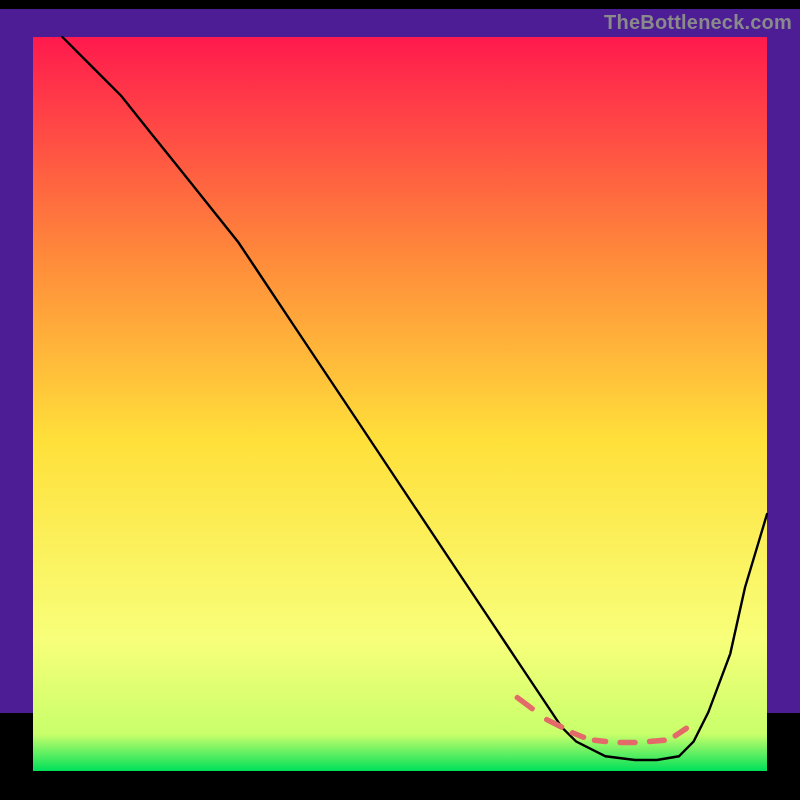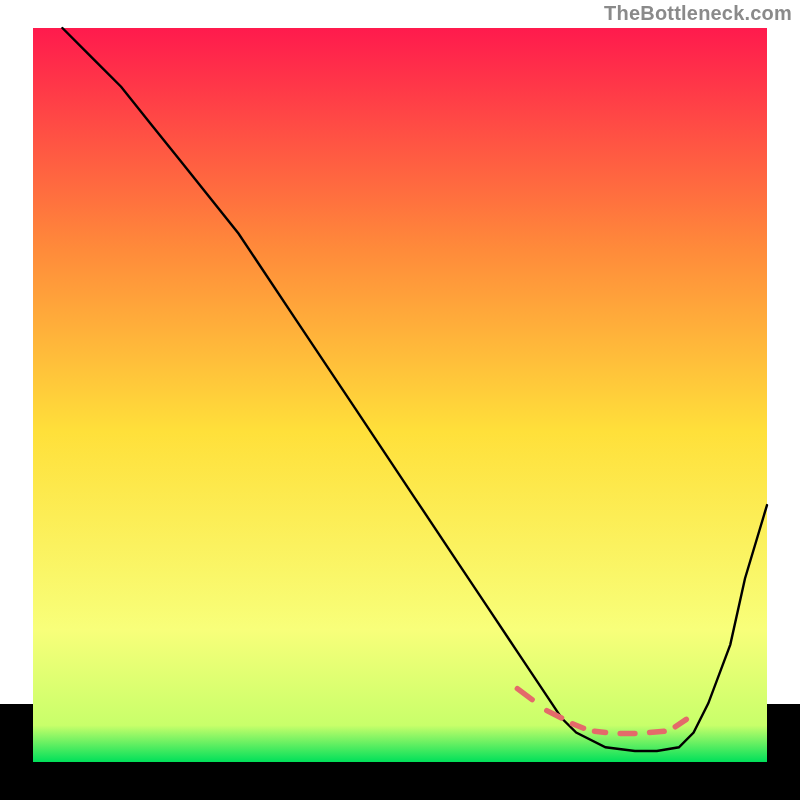--- a/index.html
+++ b/index.html
@@ -6,24 +6,24 @@
     margin: 0;
     padding: 0;
     width: 800px;
     height: 800px;
     background: #000000;
     overflow: hidden;
   }
   .frame {
     position: absolute;
     left: 0;
-    top: 0;
+    top: 9px;
     width: 800px;
     height: 704px;
-    background: #ffffff;
+    background: #4c1d95;
   }
   .watermark {
     position: absolute;
     top: 2px;
     right: 8px;
     font-family: Arial, Helvetica, sans-serif;
     font-size: 20px;
     font-weight: bold;
     color: #8a8a8a;
     letter-spacing: 0.2px;

